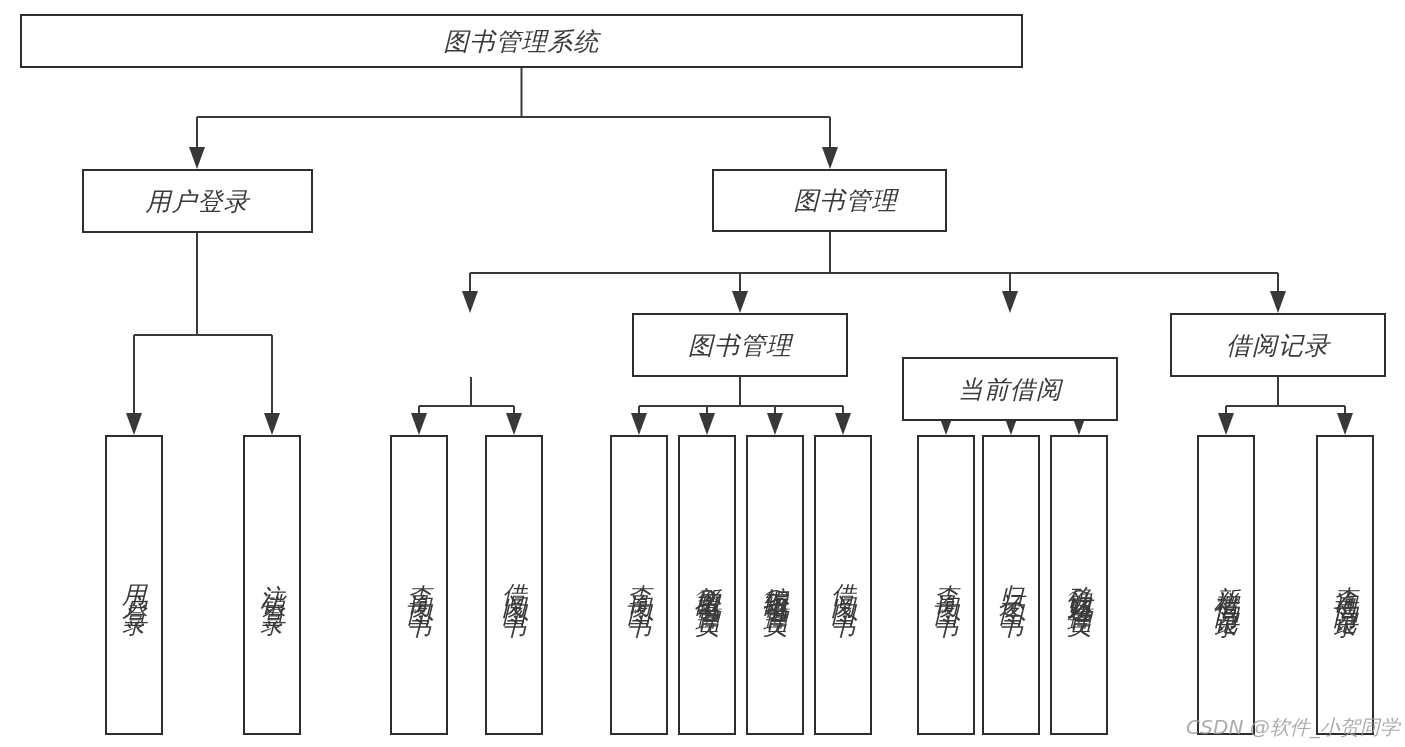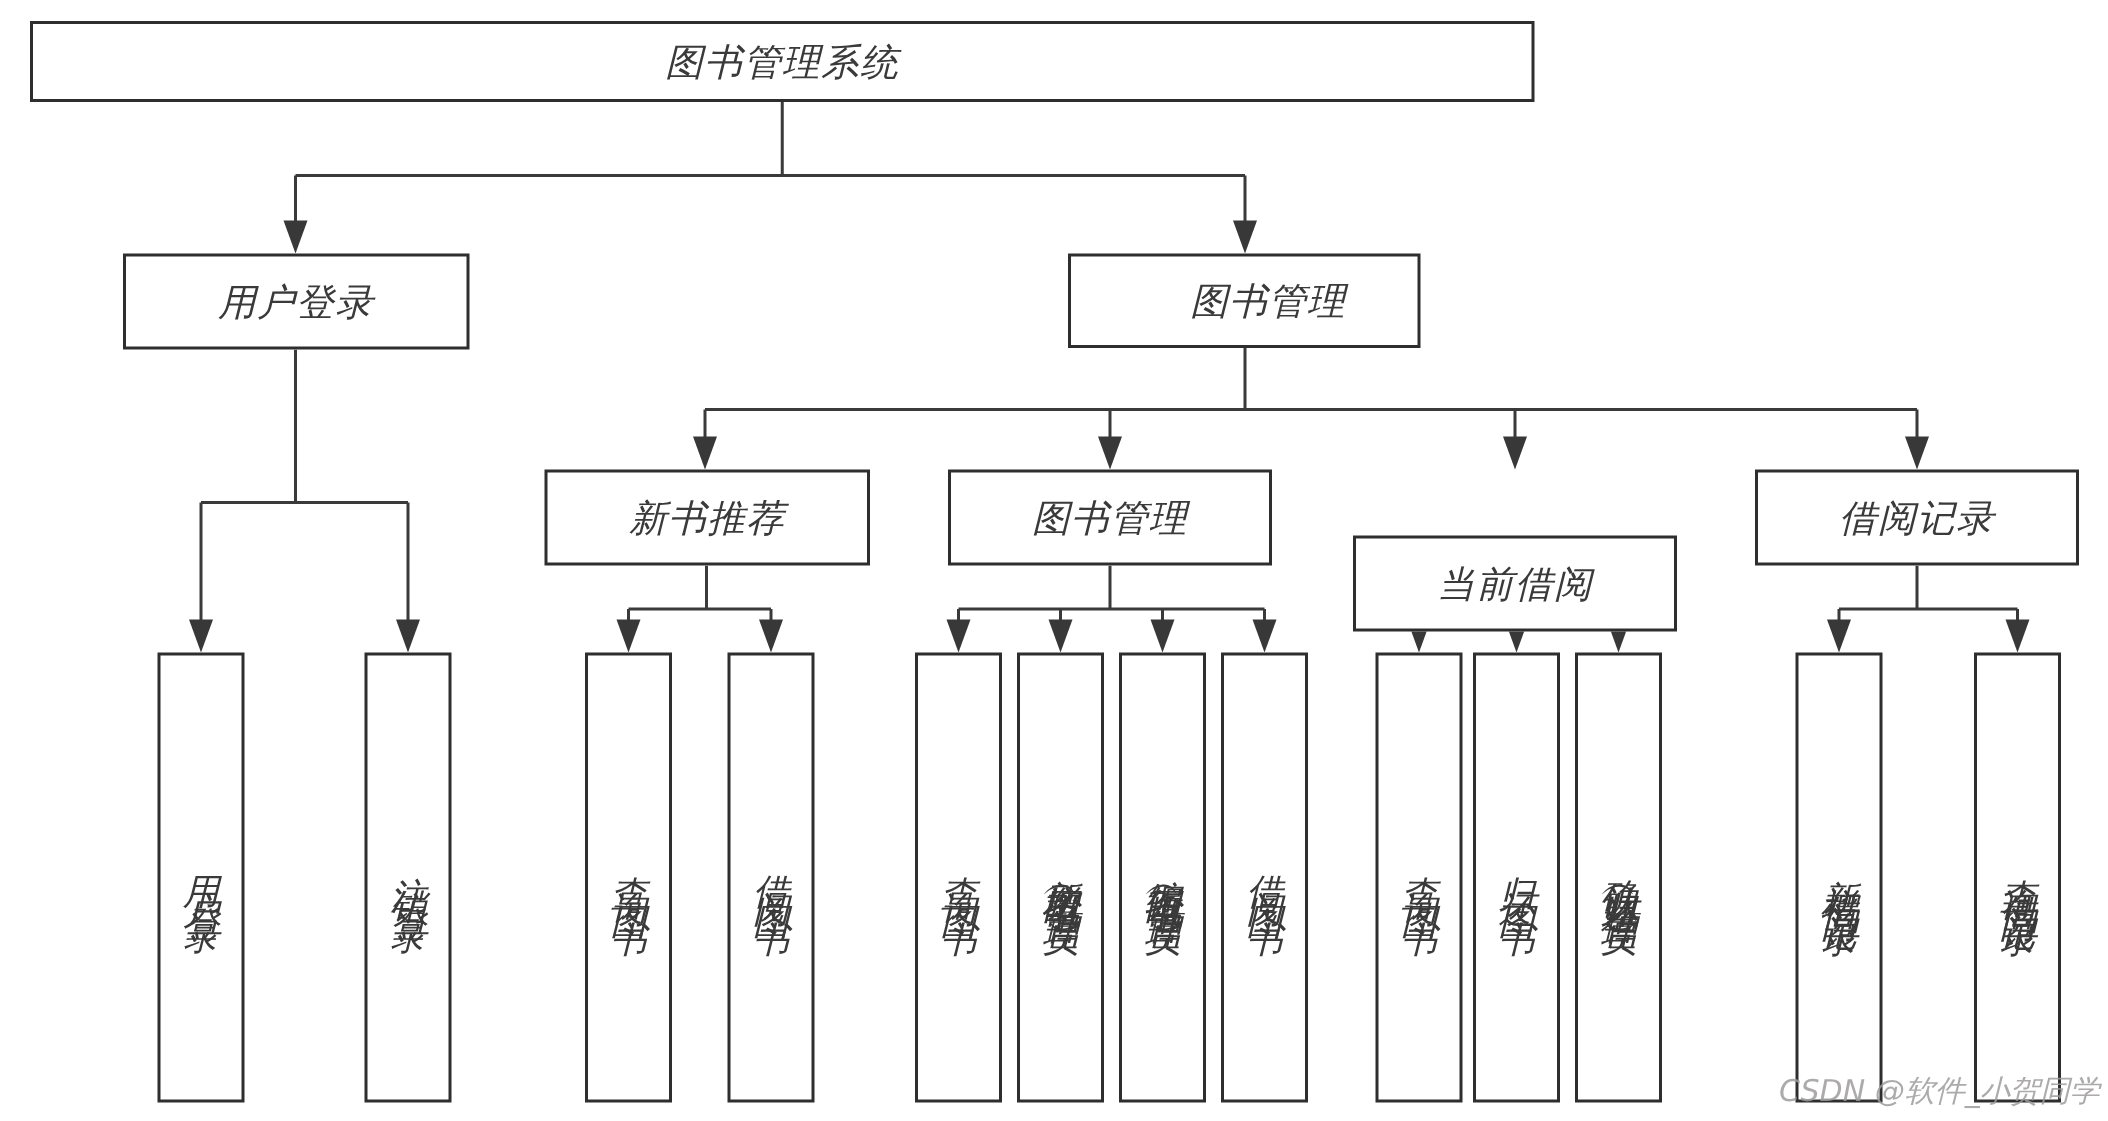--- a/index.html
+++ b/index.html
@@ -88,23 +88,20 @@
     <span class="lbl">图书管理系统</span>
   </div>
 
   <div class="node h-node" style="left:82px;top:169px;width:231px;height:64px;">
     <span class="lbl">用户登录</span>
   </div>
   <div class="node h-node" style="left:712px;top:169px;width:235px;height:63px;padding-left:32px;">
     <span class="lbl">图书管理</span>
   </div>
 
-  <div class="node h-node" style="left:363px;top:313px;width:217px;height:64px;">
-    <span class="lbl">新书推荐</span>
-  </div>
   <div class="node h-node" style="left:632px;top:313px;width:216px;height:64px;">
     <span class="lbl">图书管理</span>
   </div>
   <div class="node h-node" style="left:902px;top:313px;width:216px;height:64px;margin-top:44px;">
     <span class="lbl">当前借阅</span>
   </div>
   <div class="node h-node" style="left:1170px;top:313px;width:216px;height:64px;">
     <span class="lbl">借阅记录</span>
   </div>
 

